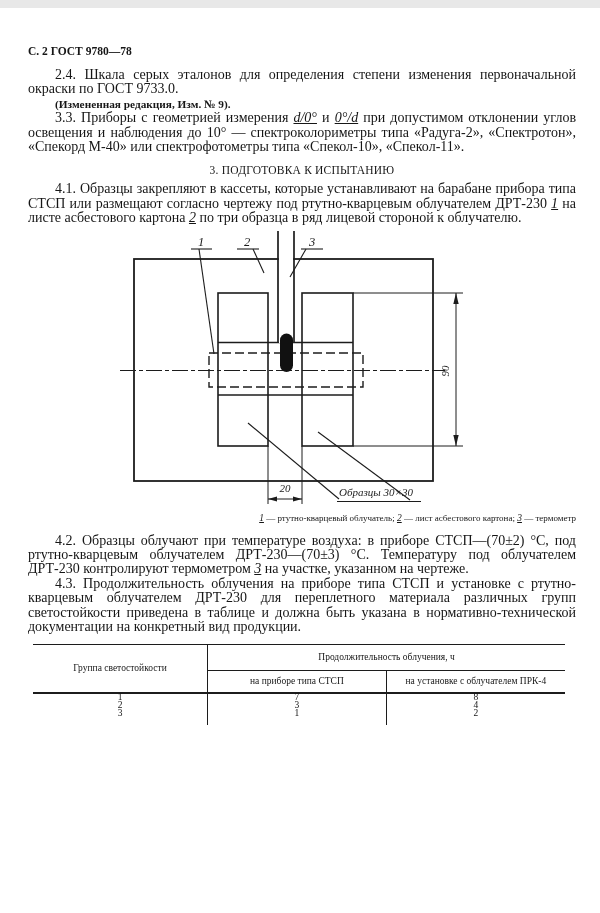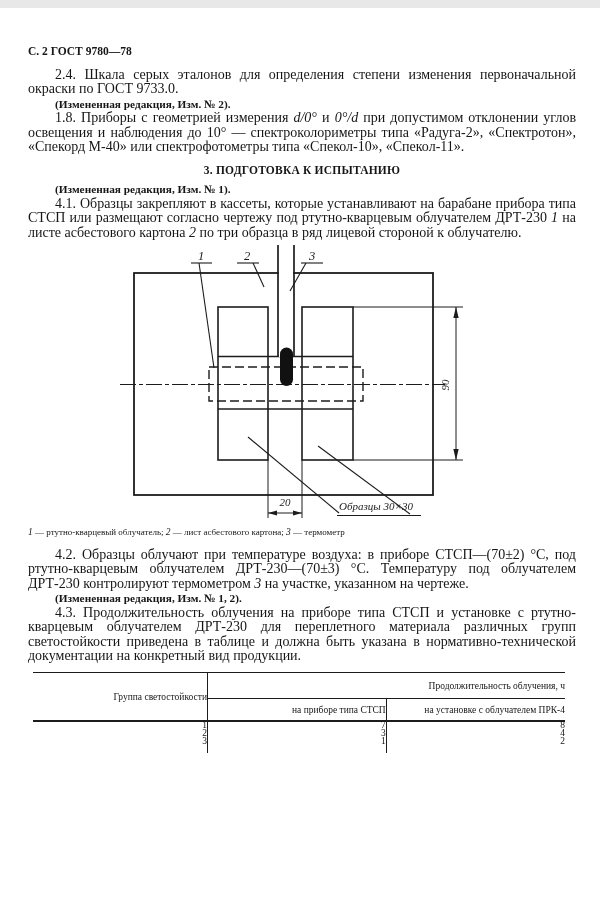--- a/index.html
+++ b/index.html
@@ -6,31 +6,31 @@
   .page{
     position:relative;width:600px;height:913px;background:#ffffff;
     font-family:"Liberation Serif","DejaVu Serif",serif;color:#161616;
     margin:8px auto;overflow:hidden;
   }
   .content{position:absolute;top:36px;left:28px;width:548px;}
   .page-header{font-weight:bold;font-size:11.5px;line-height:14px;}
   .para{font-size:14px;line-height:14.4px;text-align:justify;text-indent:27px;margin:0;}
   .para.mt{margin-top:10px;}
   .note{font-size:11.3px;line-height:14.4px;font-weight:bold;text-indent:27px;margin:0;}
-  .sec-heading{font-size:11.5px;line-height:14px;font-weight:bold;text-align:center;
+  .sec-heading{font-size:11.5px;line-height:14px;font-weight:normal;text-align:center;
     margin:9px 0 5px 0;letter-spacing:.2px;}
-  .ital{font-style:italic;}
+  .ital{font-style:italic;text-decoration:underline;}
   .figure{position:relative;width:600px;height:285px;margin-left:-28px;}
   .figure svg{position:absolute;left:0;top:0;}
-  .fig-caption{font-size:9px;line-height:11px;text-align:left;margin-top:2px;}
+  .fig-caption{font-size:9px;line-height:11px;text-align:right;margin-top:2px;}
   .fig-caption .ital{font-size:9.5px;}
   
   table.gtable{border-collapse:collapse;margin:9px 0 0 5px;width:532px;
     font-size:9.5px;color:#161616;table-layout:fixed;}
-  table.gtable th,table.gtable td{font-weight:normal;text-align:right;padding:0;}
+  table.gtable th,table.gtable td{font-weight:normal;text-align:center;padding:0;}
   th.cell-group{width:174px;border-top:1.5px solid #1c1c1c;border-right:1px solid #1c1c1c;
     vertical-align:middle;height:46px;}
   th.cell-span{border-top:1.5px solid #1c1c1c;border-bottom:1px solid #1c1c1c;
     height:25px;vertical-align:middle;}
   th.cell-sub1{width:180px;border-right:1px solid #1c1c1c;height:21px;vertical-align:middle;}
   th.cell-sub2{width:178px;height:21px;vertical-align:middle;}
   tr.body-first td{border-top:2.5px solid #1c1c1c;}
   td.bc1{border-right:1px solid #1c1c1c;}
   td.bc2{border-right:1px solid #1c1c1c;}
   table.gtable tbody td{line-height:7.8px;height:8px;font-size:9.5px;}
@@ -38,26 +38,25 @@
 </style>
 </head>
 <body>
 
 <div class="page">
   <div class="content">
 
     <div class="page-header">С. 2 ГОСТ 9780—78</div>
 
     <p class="para mt">2.4. Шкала серых эталонов для определения степени изменения первоначальной окраски по ГОСТ 9733.0.</p>
-    <p class="note">(Измененная редакция, Изм. № 2).</p>
+    <p class="note">(Измененная редакция, Изм. № 9).</p>
 
-    <p class="para"><span>1.8. Приборы с геометрией измерения </span><span class="ital">d/0°</span><span> и </span><span class="ital">0°/d</span><span> при допустимом отклонении углов освещения и наблюдения до 10° — спектроколориметры типа «Радуга-2», «Спектротон», «Спекорд М-40» или спектрофотометры типа «Спекол-10», «Спекол-11».</span></p>
+    <p class="para"><span>3.3. Приборы с геометрией измерения </span><span class="ital">d/0°</span><span> и </span><span class="ital">0°/d</span><span> при допустимом отклонении углов освещения и наблюдения до 10° — спектроколориметры типа «Радуга-2», «Спектротон», «Спекорд М-40» или спектрофотометры типа «Спекол-10», «Спекол-11».</span></p>
 
     <div class="sec-heading">3. ПОДГОТОВКА К ИСПЫТАНИЮ</div>
-    <p class="note">(Измененная редакция, Изм. № 1).</p>
 
     <p class="para"><span>4.1. Образцы закрепляют в кассеты, которые устанавливают на барабане прибора типа СТСП или размещают согласно чертежу под ртутно-кварцевым облучателем ДРТ-230 </span><span class="ital">1</span><span> на листе асбестового картона </span><span class="ital">2</span><span> по три образца в ряд лицевой стороной к облучателю.</span></p>
 
     <div class="figure">
       <svg width="600" height="285" viewBox="0 302 600 285">
 
         <rect x="134" y="335" width="299" height="222" fill="none" stroke="#1c1c1c" stroke-width="1.8"></rect>
 
         <rect x="218" y="369" width="50" height="153" fill="none" stroke="#1c1c1c" stroke-width="1.6"></rect>
         <rect x="302" y="369" width="51" height="153" fill="none" stroke="#1c1c1c" stroke-width="1.6"></rect>
@@ -102,21 +101,20 @@
 
         <text x="312" y="322" text-anchor="middle" font-size="12.5" font-style="italic" fill="#1c1c1c">3</text>
         <line x1="301" y1="325" x2="323" y2="325" stroke="#1c1c1c" stroke-width="1.1"></line>
         <line x1="306" y1="325" x2="290" y2="353" stroke="#1c1c1c" stroke-width="1.1"></line>
       </svg>
     </div>
 
     <div class="fig-caption"><span class="ital">1</span><span> — ртутно-кварцевый облучатель; </span><span class="ital">2</span><span> — лист асбестового картона; </span><span class="ital">3</span><span> — термометр</span></div>
 
     <p class="para mt"><span>4.2. Образцы облучают при температуре воздуха: в приборе СТСП—(70±2) °С, под ртутно-кварцевым облучателем ДРТ-230—(70±3) °С. Температуру под облучателем ДРТ-230 контролируют термометром </span><span class="ital">3</span><span> на участке, указанном на чертеже.</span></p>
-    <p class="note">(Измененная редакция, Изм. № 1, 2).</p>
     <p class="para">4.3. Продолжительность облучения на приборе типа СТСП и установке с ртутно-кварцевым облучателем ДРТ-230 для переплетного материала различных групп светостойкости приведена в таблице и должна быть указана в нормативно-технической документации на конкретный вид продукции.</p>
 
     <table class="gtable">
       <thead>
         <tr>
           <th class="cell-group" rowspan="2">Группа светостойкости</th>
           <th class="cell-span" colspan="2">Продолжительность облучения, ч</th>
         </tr>
         <tr>
           <th class="cell-sub1">на приборе типа СТСП</th>

